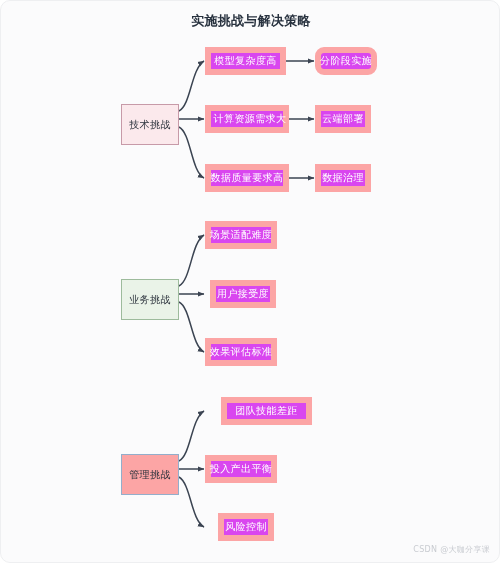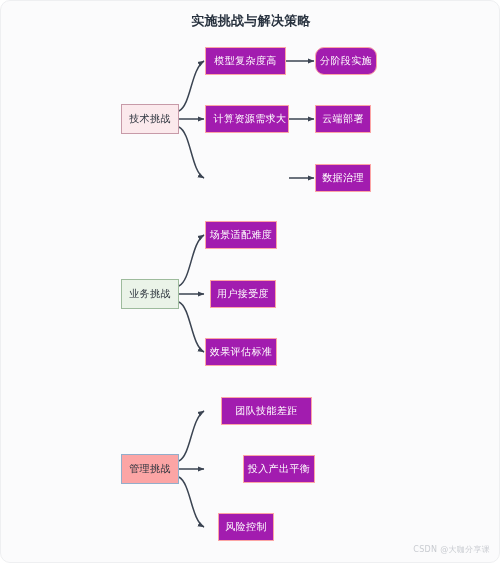--- a/index.html
+++ b/index.html
@@ -42,27 +42,27 @@
     box-sizing: border-box;
     display: flex;
     align-items: center;
     justify-content: center;
     font-size: 10px;
     line-height: 1;
     letter-spacing: 0.4px;
     white-space: nowrap;
   }
   .node.leaf {
-    background: #a21caf;
-    border: 1px solid #fca5a5;
+    background: #d946ef;
+    border: 6px solid #fca5a5;
     color: #ffffff;
     height: 28px;
   }
   .node.root {
-    height: 30px;
+    height: 41px;
     background: #fdeced;
     border: 1px solid #c9a0ad;
     color: #2b323c;
   }
   .node.root.r-tech  { background: #fbe9ec; border-color: #c79aa8; }
   .node.root.r-biz   { background: #eaf3e8; border-color: #9dbb9c; }
   .node.root.r-mgmt  { background: #fca5a5; border-color: #93aecb; }
   .watermark {
     position: absolute;
     right: 9px;
@@ -109,29 +109,30 @@
   </svg>
 
   <div class="node root r-tech" style="left:120px; top:103px; width:58px;">技术挑战</div>
 
   <div class="node leaf" style="left:204px; top:46px; width:81px;">模型复杂度高</div>
   <div class="node leaf" style="left:314px; top:46px; width:62px;border-radius:9px;">分阶段实施</div>
 
   <div class="node leaf" style="left:204px; top:104px; width:84px;padding-left:6px;">计算资源需求大</div>
   <div class="node leaf" style="left:314px; top:104px; width:56px;">云端部署</div>
 
+  <div class="node leaf" style="left:204px; top:163px; width:84px;">数据质量要求高</div>
   <div class="node leaf" style="left:314px; top:163px; width:56px;">数据治理</div>
 
   <div class="node root r-biz" style="left:120px; top:278px; width:58px;">业务挑战</div>
 
   <div class="node leaf" style="left:204px; top:220px; width:72px;">场景适配难度</div>
   <div class="node leaf" style="left:209px; top:279px; width:66px;">用户接受度</div>
   <div class="node leaf" style="left:204px; top:337px; width:72px;">效果评估标准</div>
 
   <div class="node root r-mgmt" style="left:120px; top:453px; width:58px;">管理挑战</div>
 
   <div class="node leaf" style="left:204px; top:396px; width:91px;margin-left:16px;">团队技能差距</div>
-  <div class="node leaf" style="left:204px; top:454px; width:72px;margin-left:38px;">投入产出平衡</div>
+  <div class="node leaf" style="left:204px; top:454px; width:72px;">投入产出平衡</div>
   <div class="node leaf" style="left:217px; top:512px; width:56px;">风险控制</div>
 
   <div class="watermark">CSDN @大咖分享课</div>
 
 </div>
 
 </body></html>

